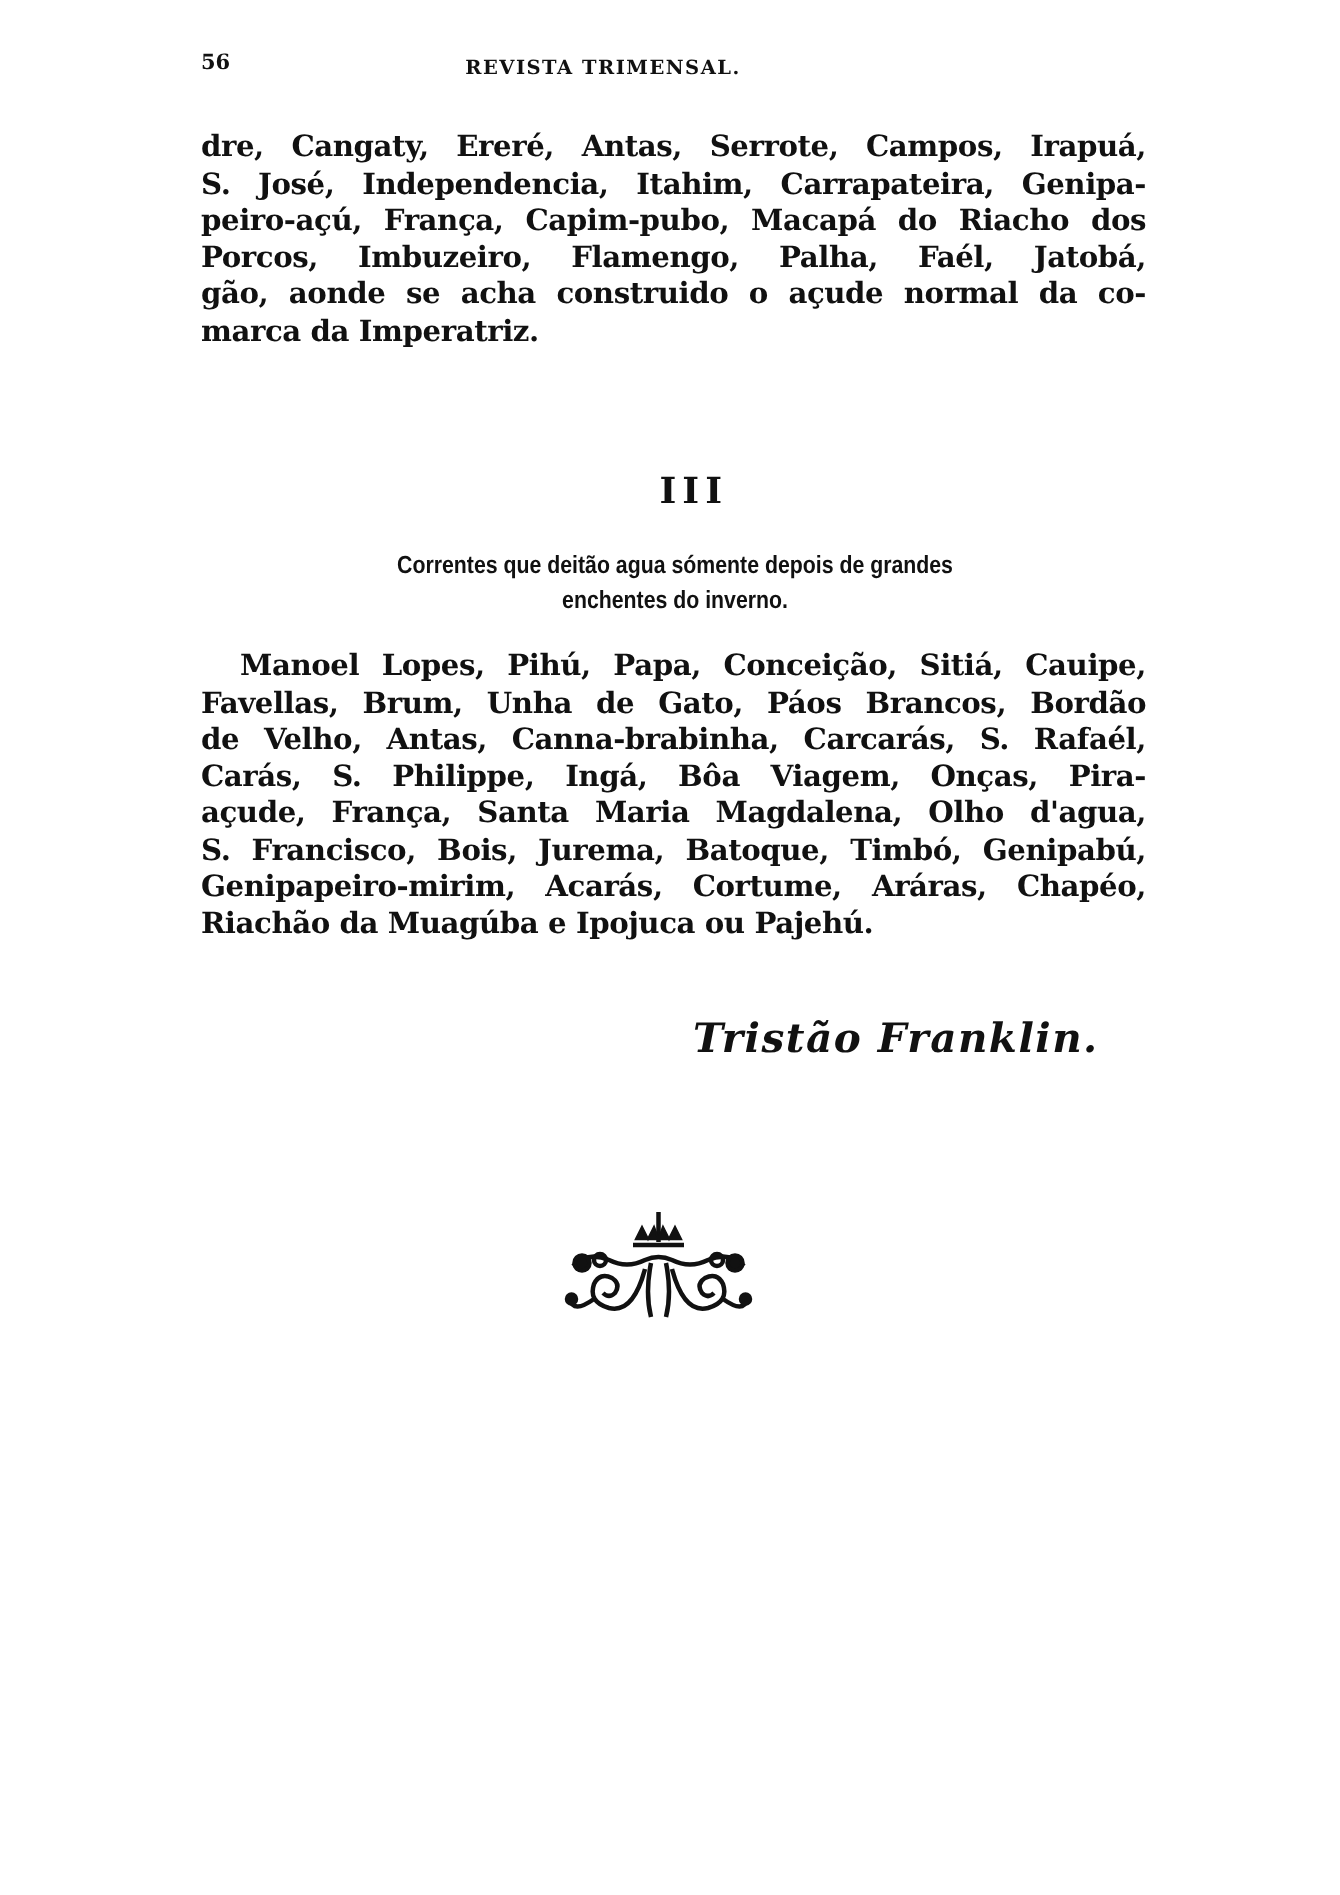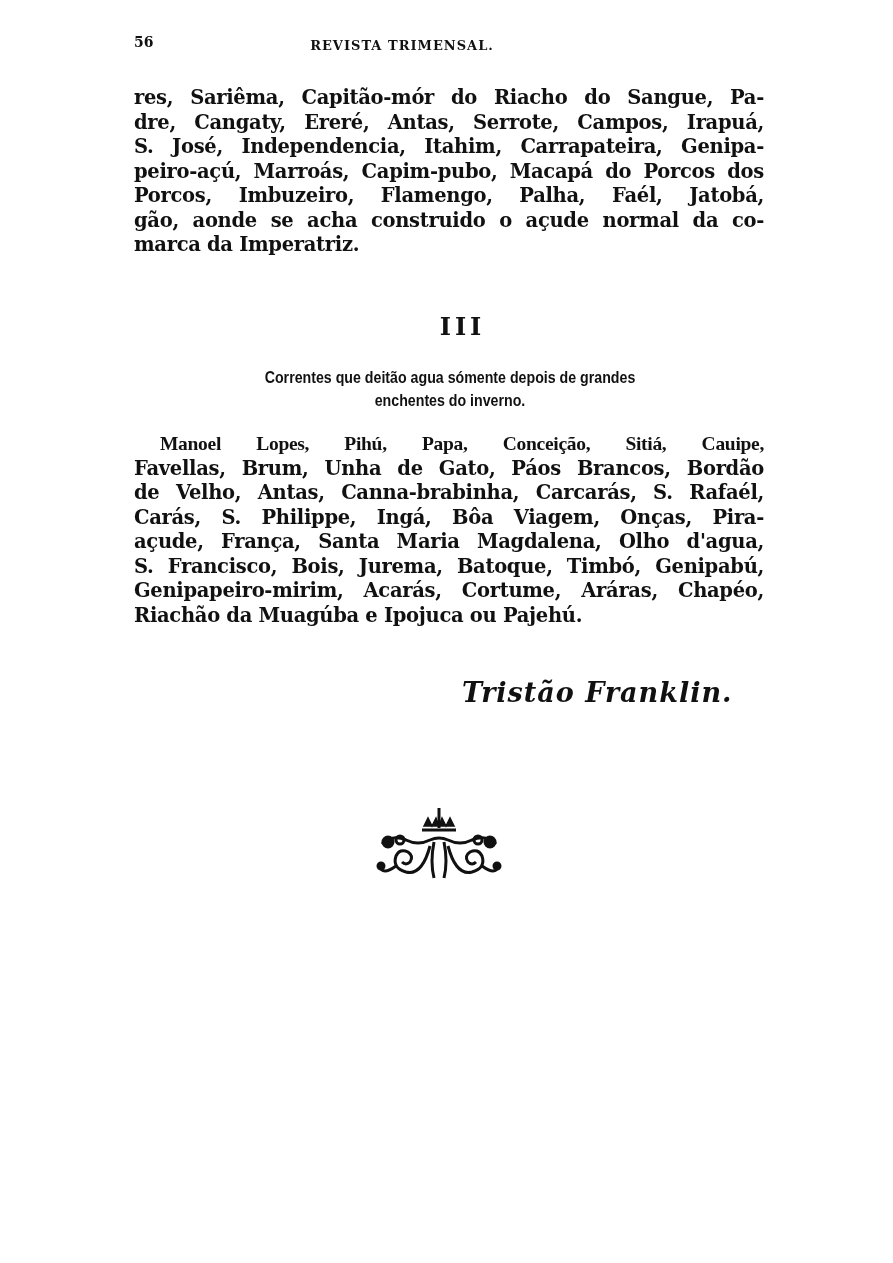--- a/index.html
+++ b/index.html
@@ -12,36 +12,35 @@
           text-align: justify; font-weight: bold; letter-spacing: -0.3px; }
   .line { display: block; white-space: nowrap; text-align: justify; text-align-last: justify; }
   .line.last { text-align-last: left; }
   .p1 { top: 86px; }
   .section-num { position: absolute; left: 0; width: 893px; top: 312px; text-align: center;
                  font-size: 24px; font-weight: bold; letter-spacing: 4px; padding-left: 16px; }
   .section-title { position: absolute; left: 180px; width: 540px; top: 366px; text-align: center;
                    font-family: "Liberation Sans", sans-serif; font-weight: bold; font-size: 16.5px;
                    line-height: 23px; transform: scaleX(0.86); transform-origin: center; }
   .p2 { top: 432px; }
-  .p2 .line.first { text-indent: 26px; font-family: Liberation Serif, serif; }
+  .p2 .line.first { text-indent: 26px; }
   .signature { position: absolute; left: 462px; top: 677px; font-style: italic;
                font-family: "DejaVu Serif", serif; font-size: 27px; font-weight: bold; letter-spacing: 1px; }
   .ornament { position: absolute; left: 372px; top: 806px; width: 134px; height: 78px; }
 </style>
 </head>
 <body>
 
 <div class="page-number">56</div>
 <div class="running-head">REVISTA TRIMENSAL.</div>
 
 <div class="para p1">
-  <span class="line">res, Sariêma, Capitão-mór do Riacho do Sangue, Pa-</span>
   <span class="line">dre, Cangaty, Ereré, Antas, Serrote, Campos, Irapuá,</span>
   <span class="line">S. José, Independencia, Itahim, Carrapateira, Genipa-</span>
-  <span class="line">peiro-açú, Marroás, Capim-pubo, Macapá do Porcos dos</span>
+  <span class="line">peiro-açú, França, Capim-pubo, Macapá do Riacho dos</span>
   <span class="line">Porcos, Imbuzeiro, Flamengo, Palha, Faél, Jatobá,</span>
   <span class="line">gão, aonde se acha construido o açude normal da co-</span>
   <span class="line last">marca da Imperatriz.</span>
 </div>
 
 <div class="section-num">III</div>
 
 <div class="section-title">
   <div>Correntes que deitão agua sómente depois de grandes</div>
   <div>enchentes do inverno.</div>

